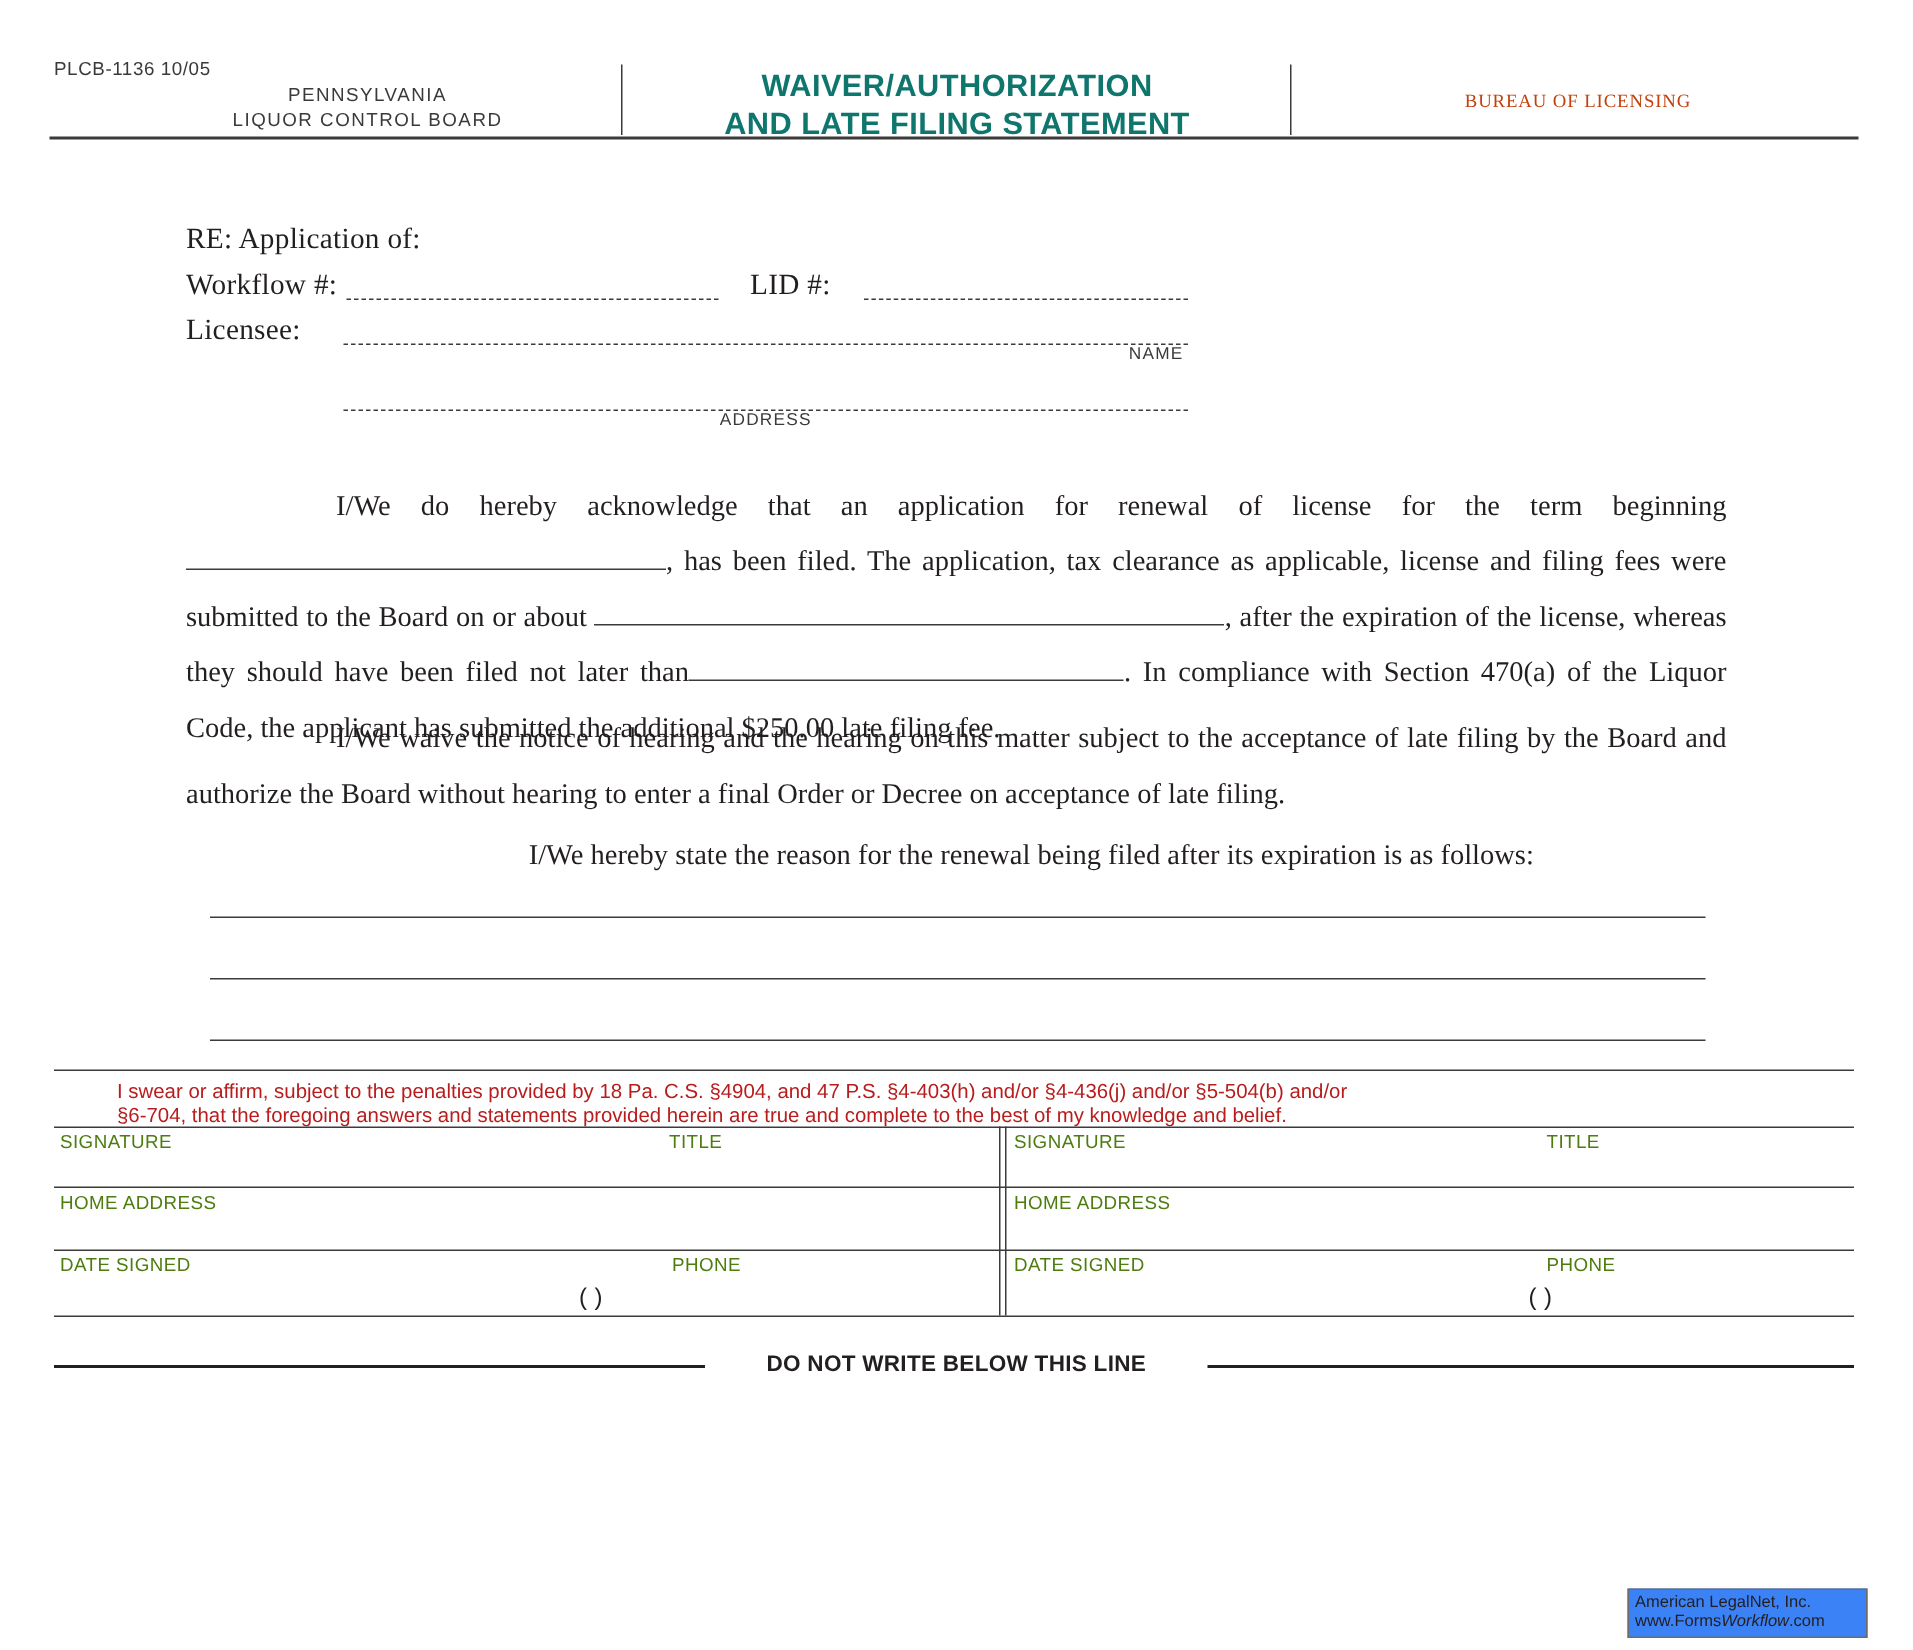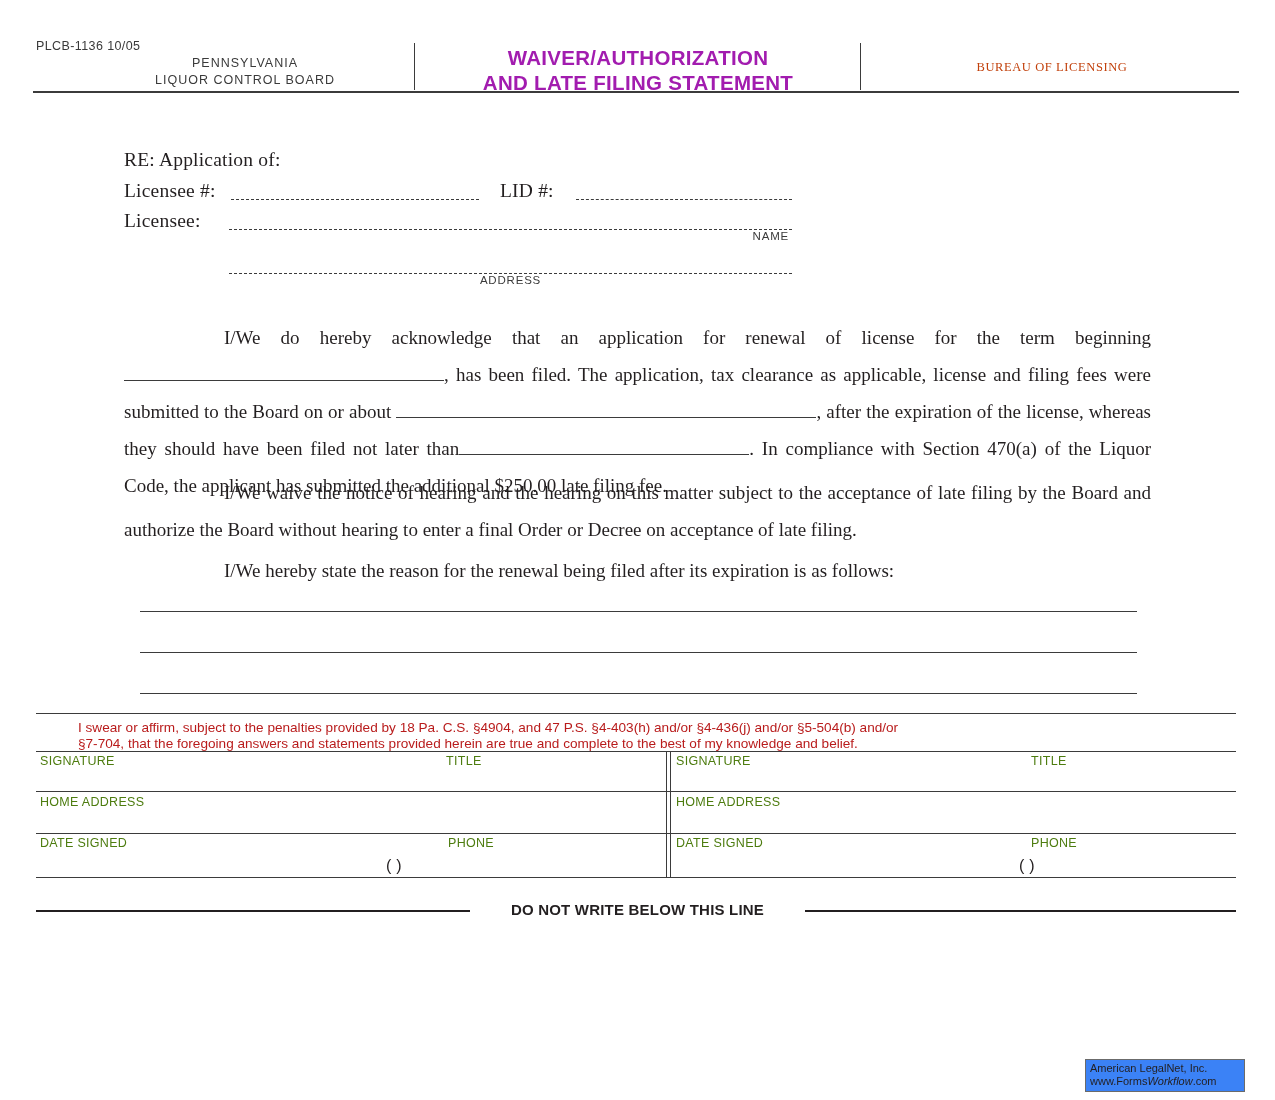--- a/index.html
+++ b/index.html
@@ -66,21 +66,21 @@
   .hdr-title {
     position: absolute;
     left: 420px; top: 34px;
     width: 436px;
     text-align: center;
     font-family: "Liberation Sans", sans-serif;
     font-weight: bold;
     font-size: 20.5px;
     line-height: 25px;
     letter-spacing: 0.3px;
-    color: #a21caf;
+    color: #0f766e;
   }
   .hdr-right {
     position: absolute;
     left: 865px; top: 49px;
     width: 374px;
     text-align: center;
     font-family: Liberation Serif, serif;
     font-size: 12.5px;
     letter-spacing: 0.6px;
     color: #c2410c;
@@ -121,21 +121,21 @@
   
   .body-block {
     position: absolute;
     left: 124px;
     width: 1027px;
     font-size: 19px;
     line-height: 37px;
   }
   #para1 { top: 308px; text-align: justify; }
   #para2 { top: 463px; text-align: justify; }
-  #para3 { top: 541px; }
+  #para3 { top: 541px; text-align: center; }
 
   .indent { display: inline-block; width: 100px; }
 
   .fill {
     display: inline-block;
     border-bottom: 1px solid #3b3b3b;
     height: 17px;
     vertical-align: baseline;
   }
   .fill-a { width: 320px; }
@@ -286,21 +286,21 @@
   <div class="hdr-title">
     <div>WAIVER/AUTHORIZATION</div>
     <div>AND LATE FILING STATEMENT</div>
   </div>
 
   <div class="hdr-right">BUREAU OF LICENSING</div>
   <div class="hdr-rule"></div>
 
   <div class="re-line" id="re-application">RE:  Application of:</div>
 
-  <div class="re-line" id="lbl-license">Licensee #:</div>
+  <div class="re-line" id="lbl-license">Workflow #:</div>
   <div class="dash-line" id="dash-license"></div>
 
   <div class="re-line" id="lbl-lid">LID #:</div>
   <div class="dash-line" id="dash-lid"></div>
 
   <div class="re-line" id="lbl-licensee">Licensee:</div>
   <div class="dash-line" id="dash-name"></div>
   <div class="sub-label" id="lbl-name">NAME</div>
 
   <div class="dash-line" id="dash-address"></div>
@@ -320,21 +320,21 @@
     <span class="indent"></span><span>I/We hereby state the reason for the renewal being filed after its expiration is as follows:</span>
   </div>
 
   <div class="reason-line" id="reason-1"></div>
   <div class="reason-line" id="reason-2"></div>
   <div class="reason-line" id="reason-3"></div>
 
   <div class="aff-rule-top"></div>
   <div class="aff-text">
     <div>I swear or affirm, subject to the penalties provided by 18 Pa. C.S. §4904, and 47 P.S. §4-403(h) and/or §4-436(j) and/or §5-504(b) and/or</div>
-    <div>§7-704, that the foregoing answers and statements provided herein are true and complete to the best of my knowledge and belief.</div>
+    <div>§6-704, that the foregoing answers and statements provided herein are true and complete to the best of my knowledge and belief.</div>
   </div>
 
   <div class="sig-grid">
     <div class="grid-hline" id="gh-1"></div>
     <div class="grid-hline" id="gh-2"></div>
     <div class="grid-hline" id="gh-3"></div>
     <div class="grid-hline" id="gh-4"></div>
     <div class="grid-vline" id="gv-a"></div>
     <div class="grid-vline" id="gv-b"></div>
 

